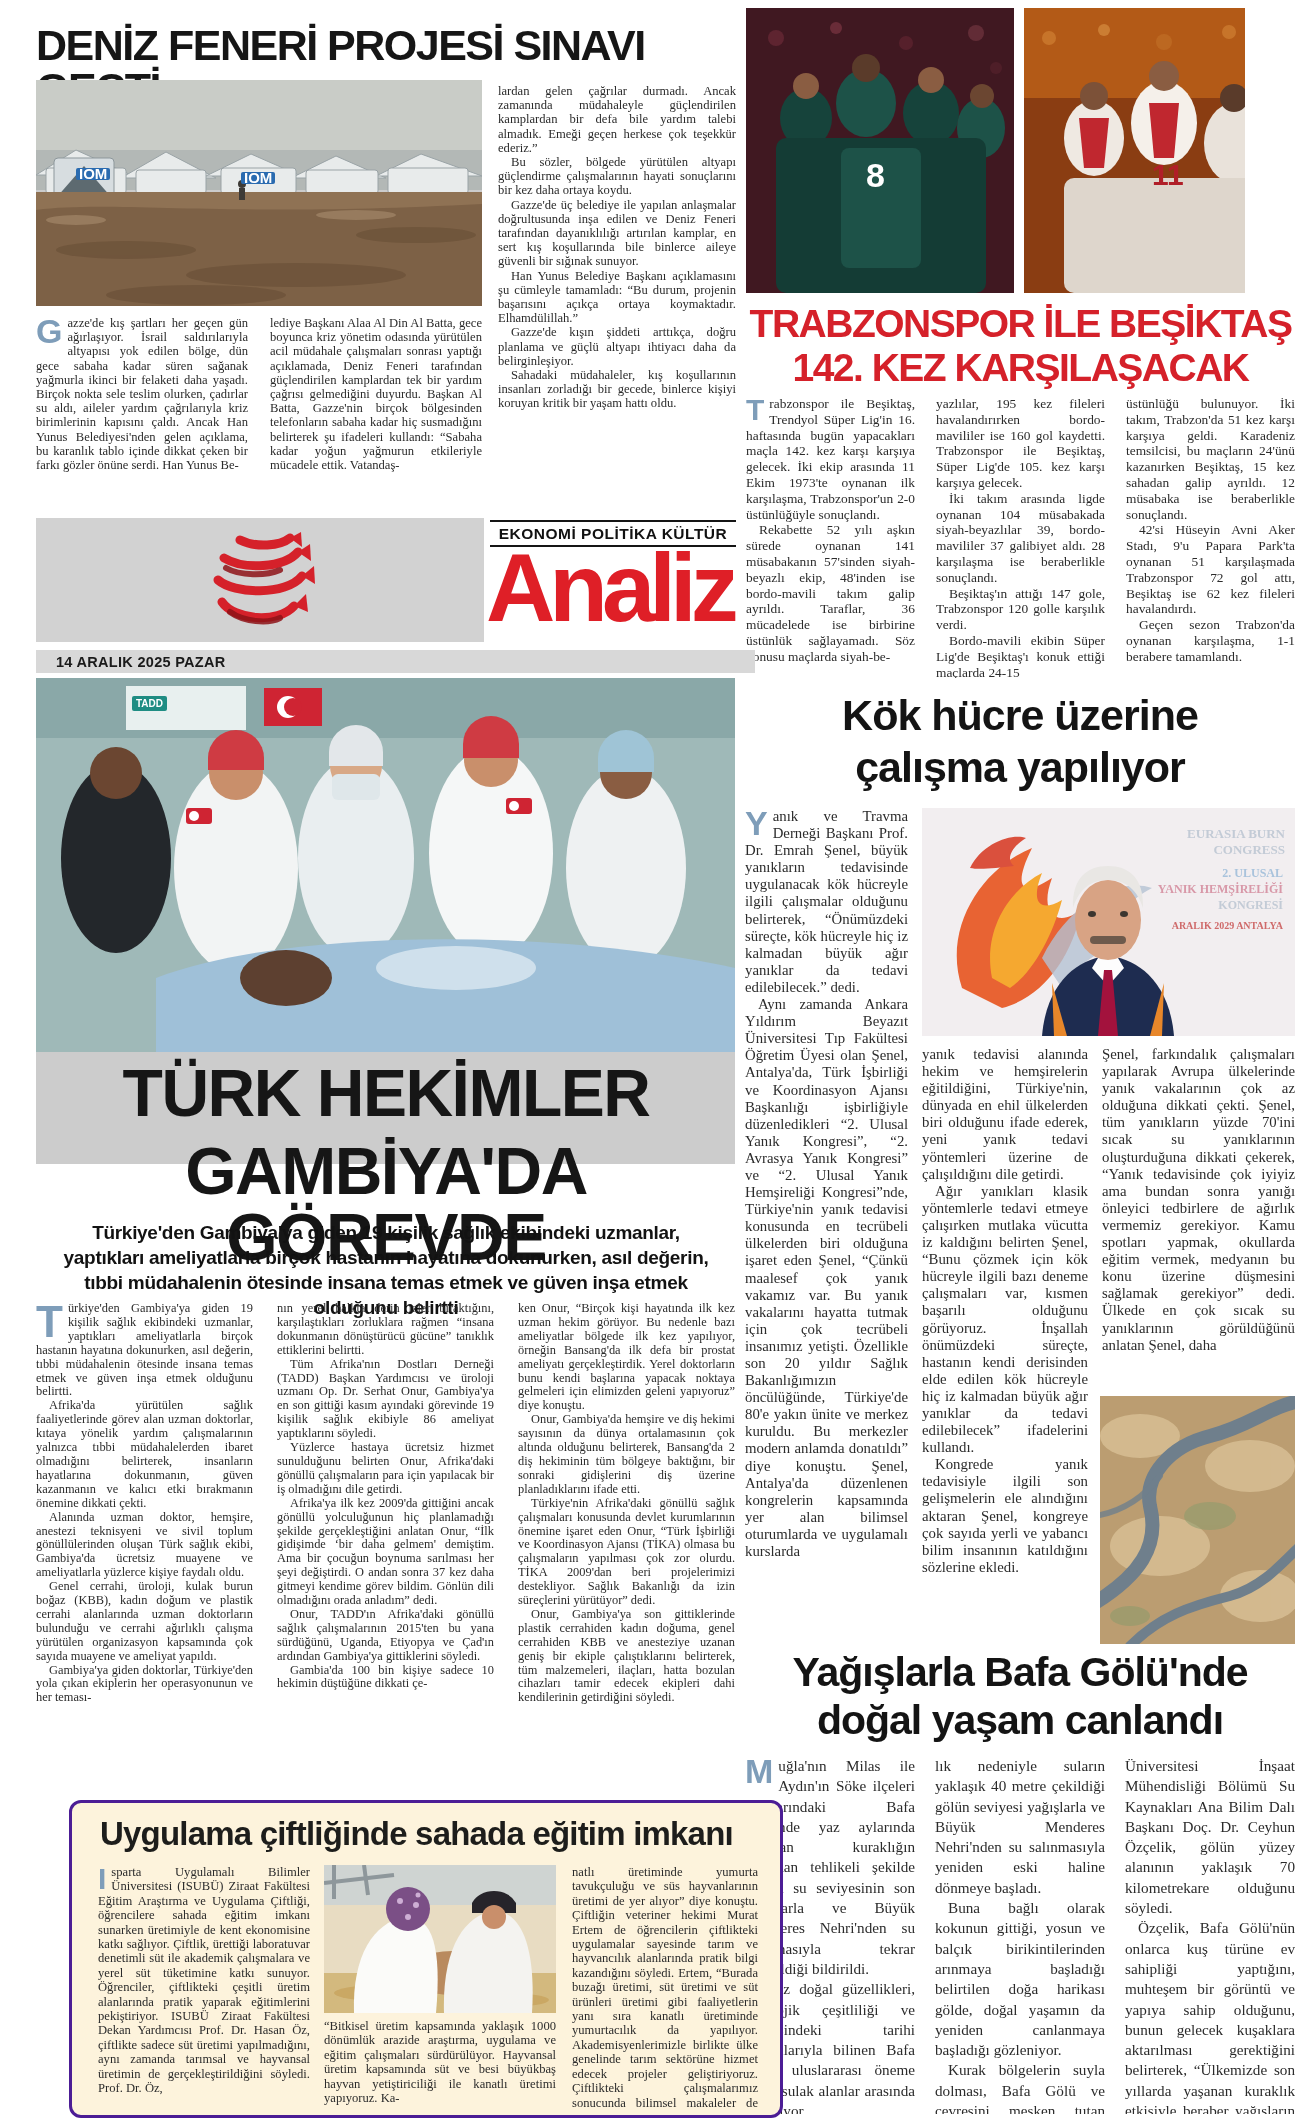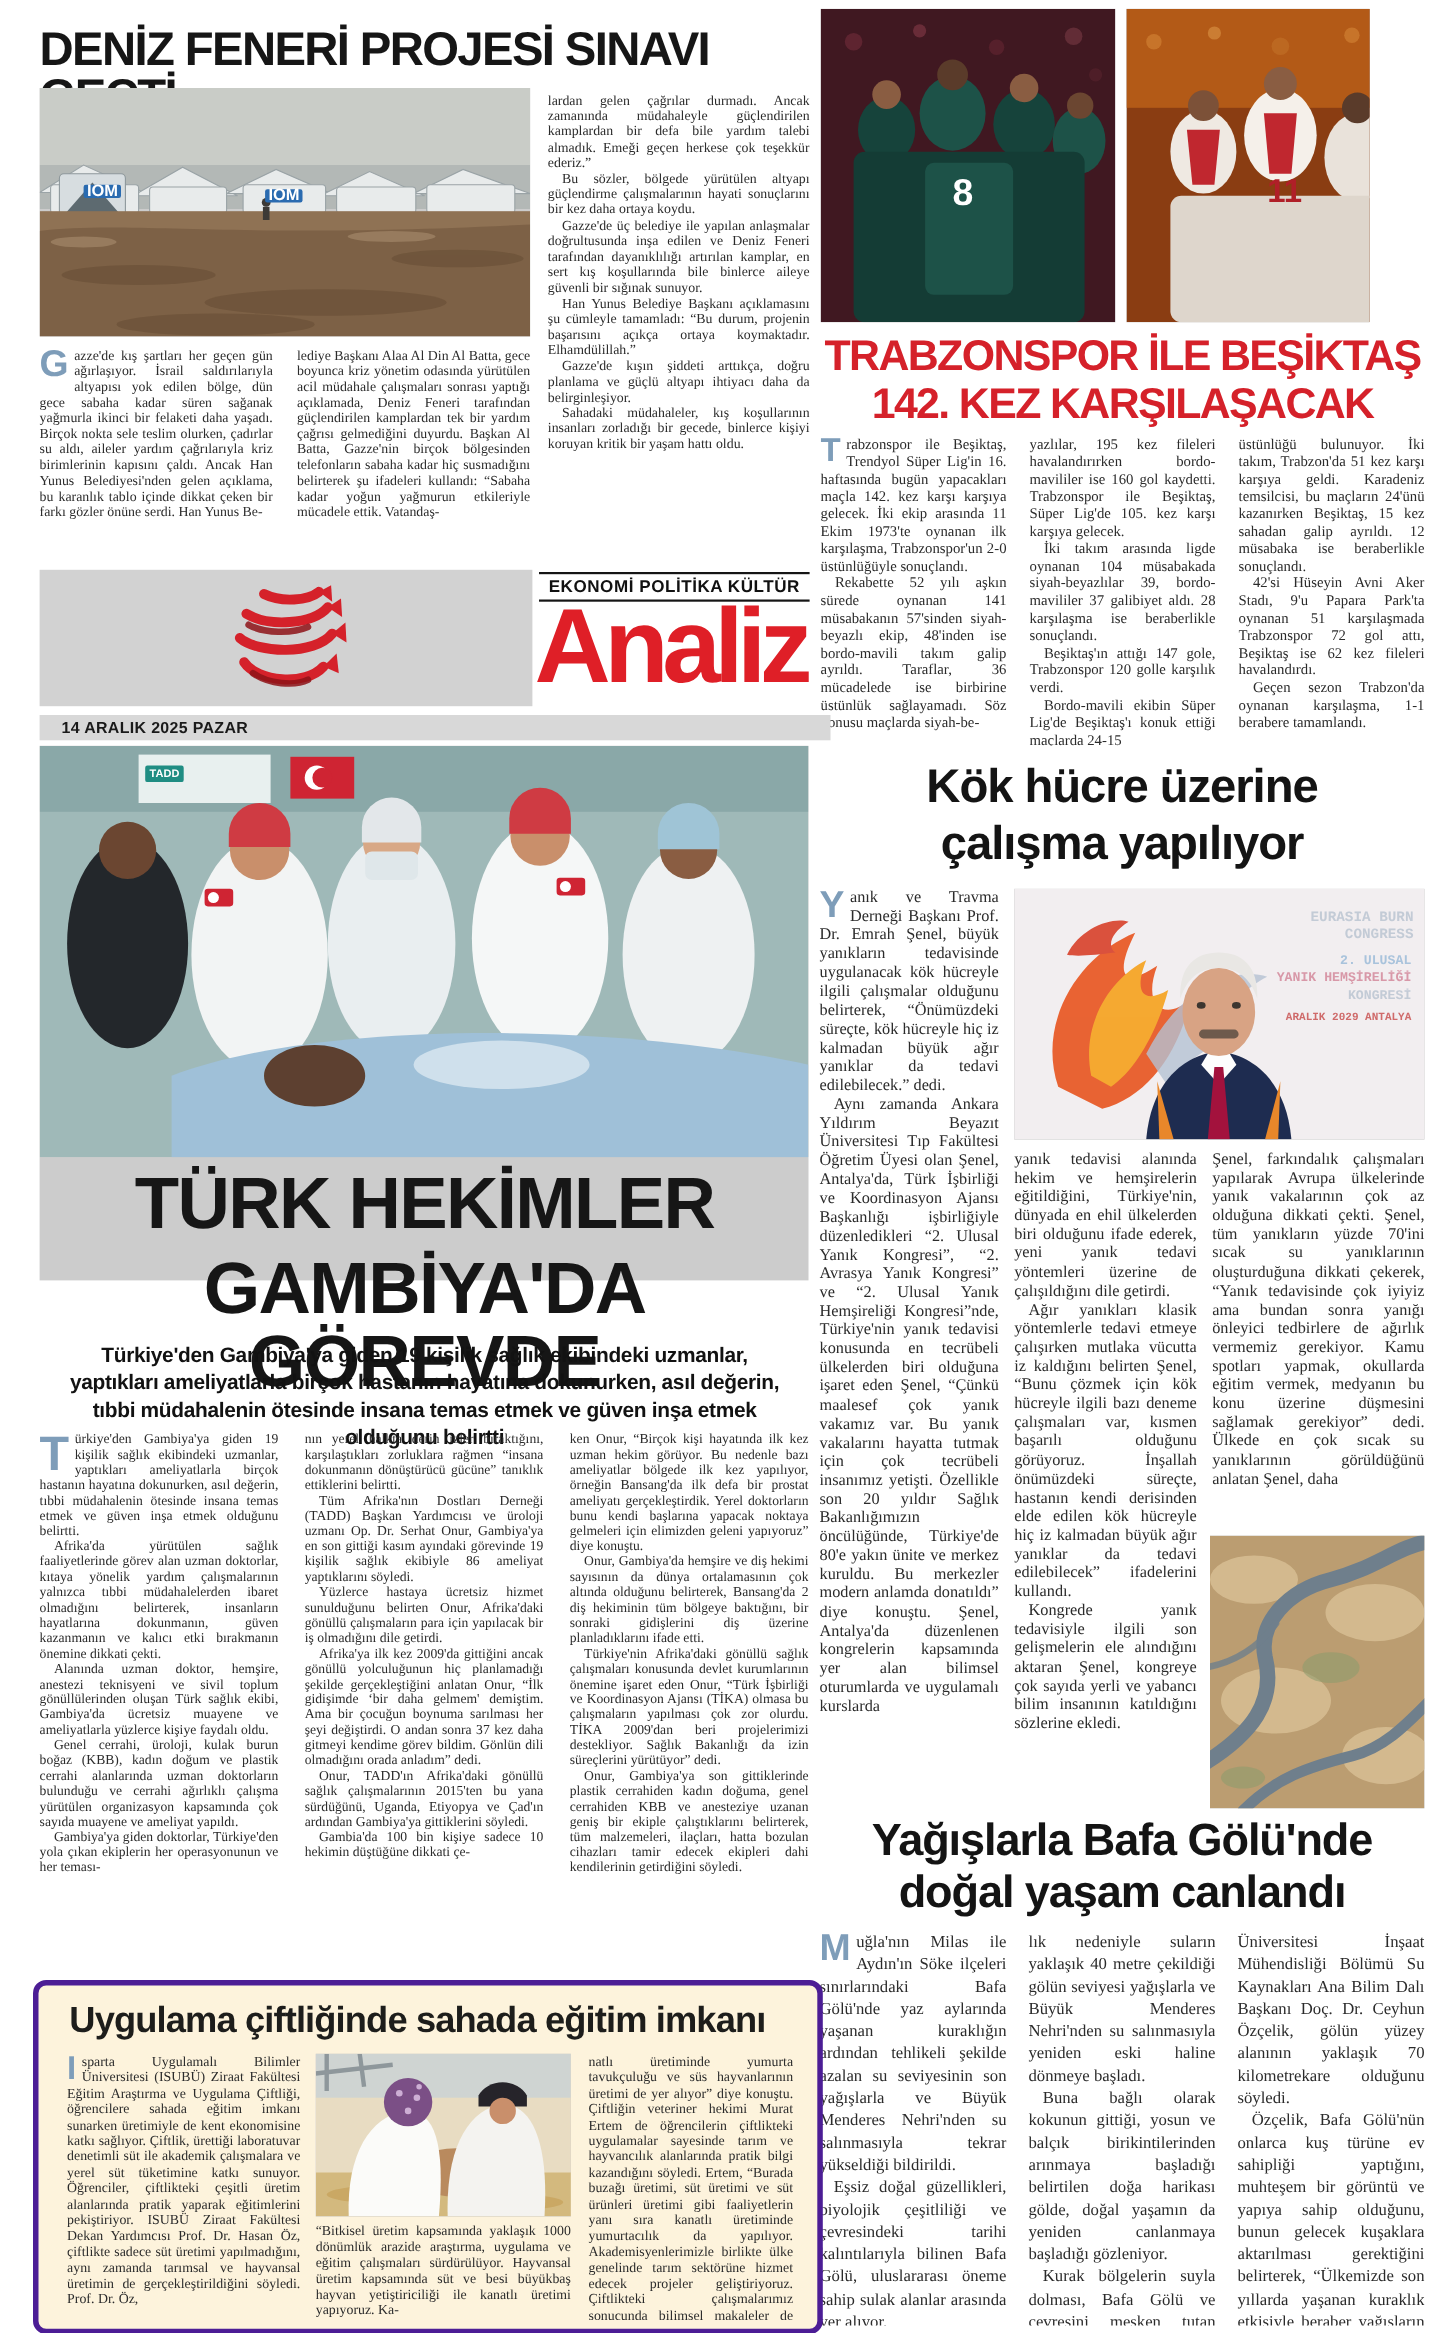--- a/index.html
+++ b/index.html
@@ -29,24 +29,24 @@
   .photo{position:absolute;overflow:hidden;background:#ccc;}
   .photo svg{display:block;}
   
   .mast-panel{background:#d2d2d2;display:flex;align-items:center;justify-content:center;}
   .eko-bar{border-top:2px solid #151515;border-bottom:2px solid #151515;font-family:"Liberation Sans",sans-serif;font-weight:800;font-size:15.5px;color:#111;text-align:center;padding:3px 0 2px 0;letter-spacing:.5px;}
   .analiz{font-family:"Liberation Sans",sans-serif;font-weight:800;font-size:96px;color:#df1f27;letter-spacing:-6px;line-height:1;}
   .date-strip{background:#d8d8d8;font-family:"Liberation Sans",sans-serif;font-weight:700;font-size:14.5px;color:#1a1a1a;display:flex;align-items:center;padding-left:20px;letter-spacing:.3px;}
   
   .subhead{font-family:"Liberation Sans",sans-serif;font-weight:700;font-size:19px;line-height:25px;color:#121212;text-align:center;letter-spacing:-.3px;}
   
-  .cift-box{background:#fdf3dc;border:5px solid #4c1d95;border-radius:12px;}
+  .cift-box{background:#fdf3dc;border:3px solid #4c1d95;border-radius:12px;margin-left:39px;}
   .cift-h{font-family:"Liberation Sans",sans-serif;font-weight:700;font-size:33px;letter-spacing:-.8px;color:#1d1d1b;}
   
-  .bd-txt{position:absolute;font-family:Liberation Mono, monospace;white-space:nowrap;}
+  .bd-txt{position:absolute;font-family:Liberation Serif, serif;white-space:nowrap;}
   .iom{position:absolute;font-family:"Liberation Sans",sans-serif;font-weight:700;color:#fff;background:#2a6bb0;border-radius:2px;padding:0 3px;font-size:15px;line-height:12px;}
   .tadd{position:absolute;font-family:"Liberation Sans",sans-serif;font-weight:700;color:#fff;background:#1f8d83;border-radius:2px;padding:1px 4px;font-size:10px;line-height:13px;}
   .jersey-num{position:absolute;font-family:"Liberation Sans",sans-serif;font-weight:800;color:#fff;}
 </style>
 </head>
 <body>
 
 <div class="abs h-heavy" style="left:36px;top:24px;width:702px;font-size:43px;">DENİZ FENERİ PROJESİ SINAVI GEÇTİ</div>
 
 <div class="photo" style="left:36px;top:80px;width:446px;height:226px;">

